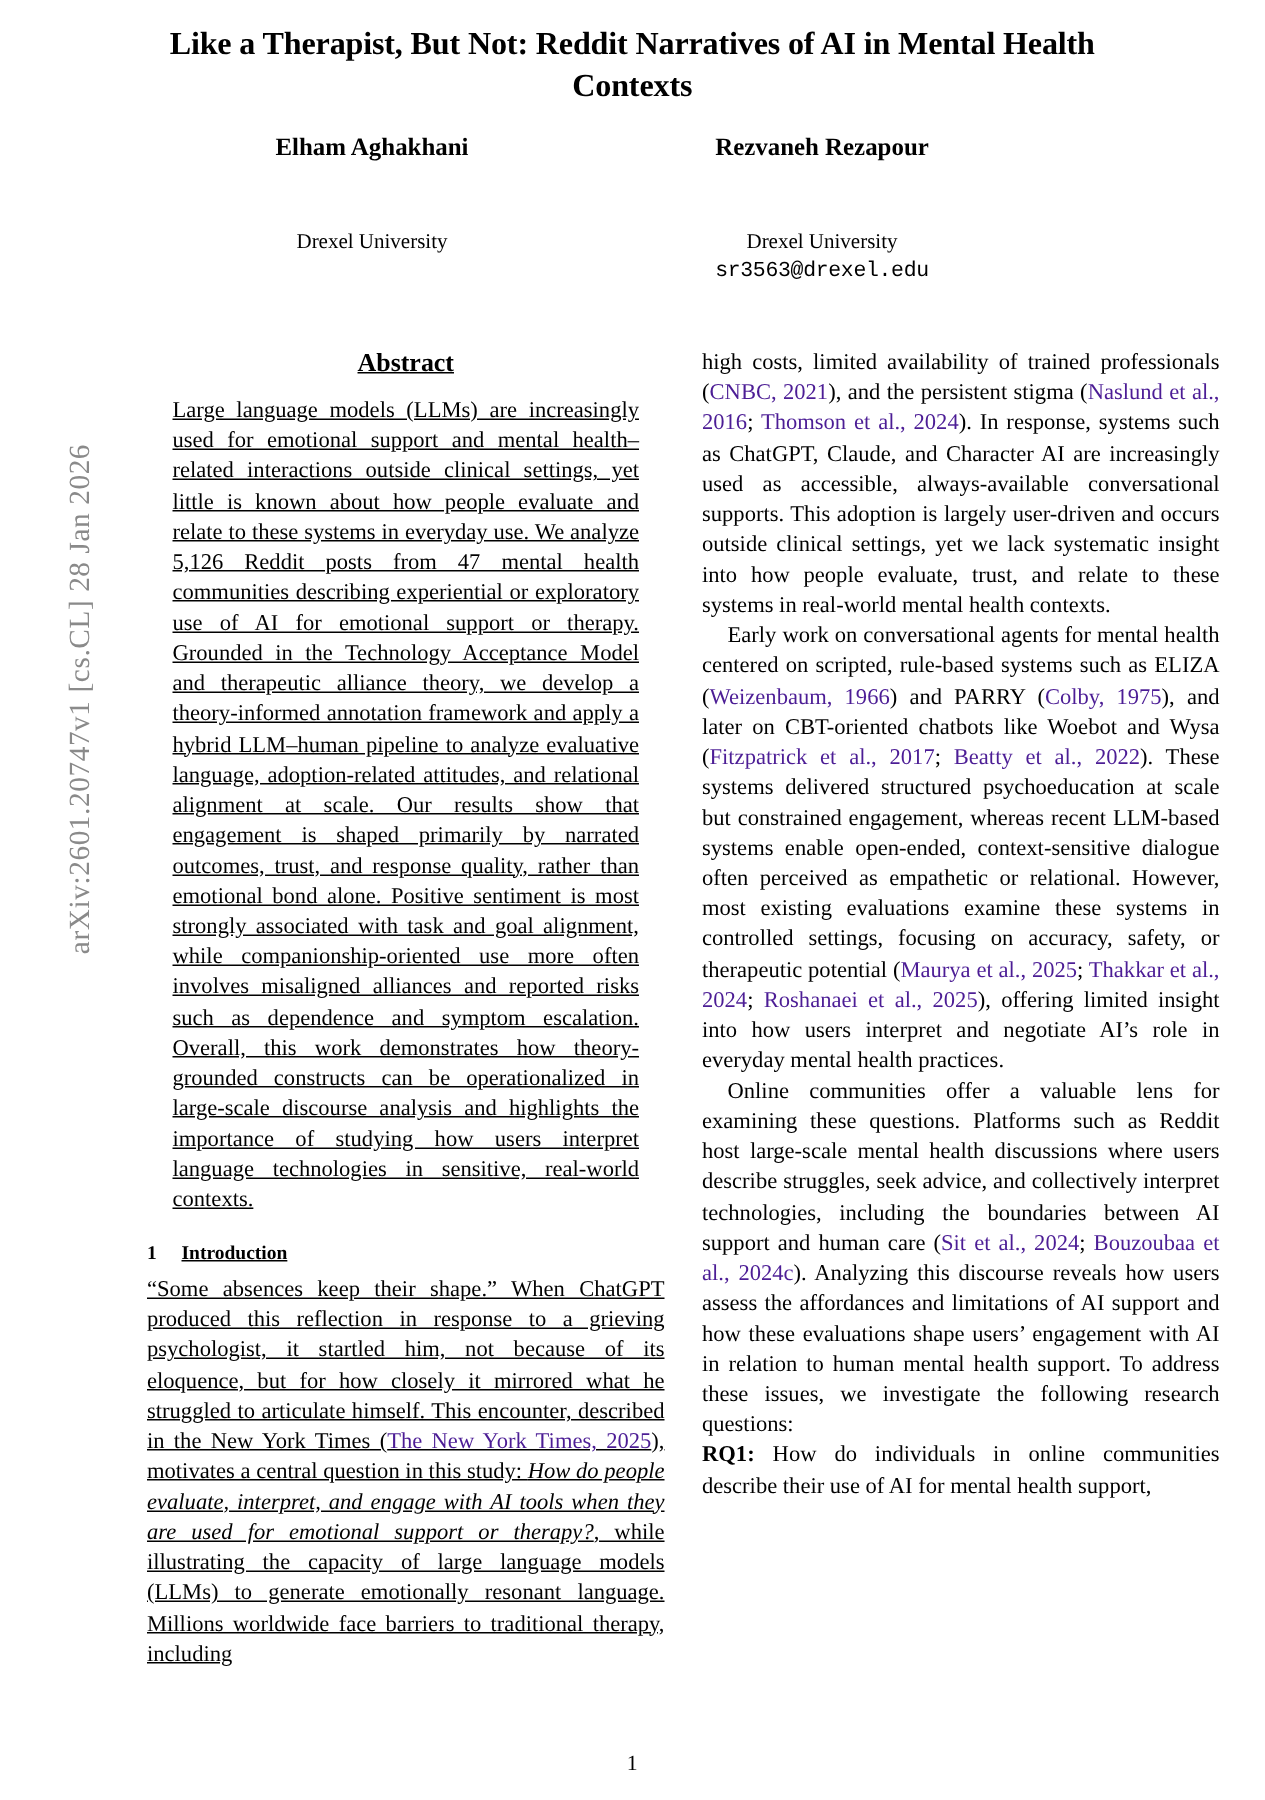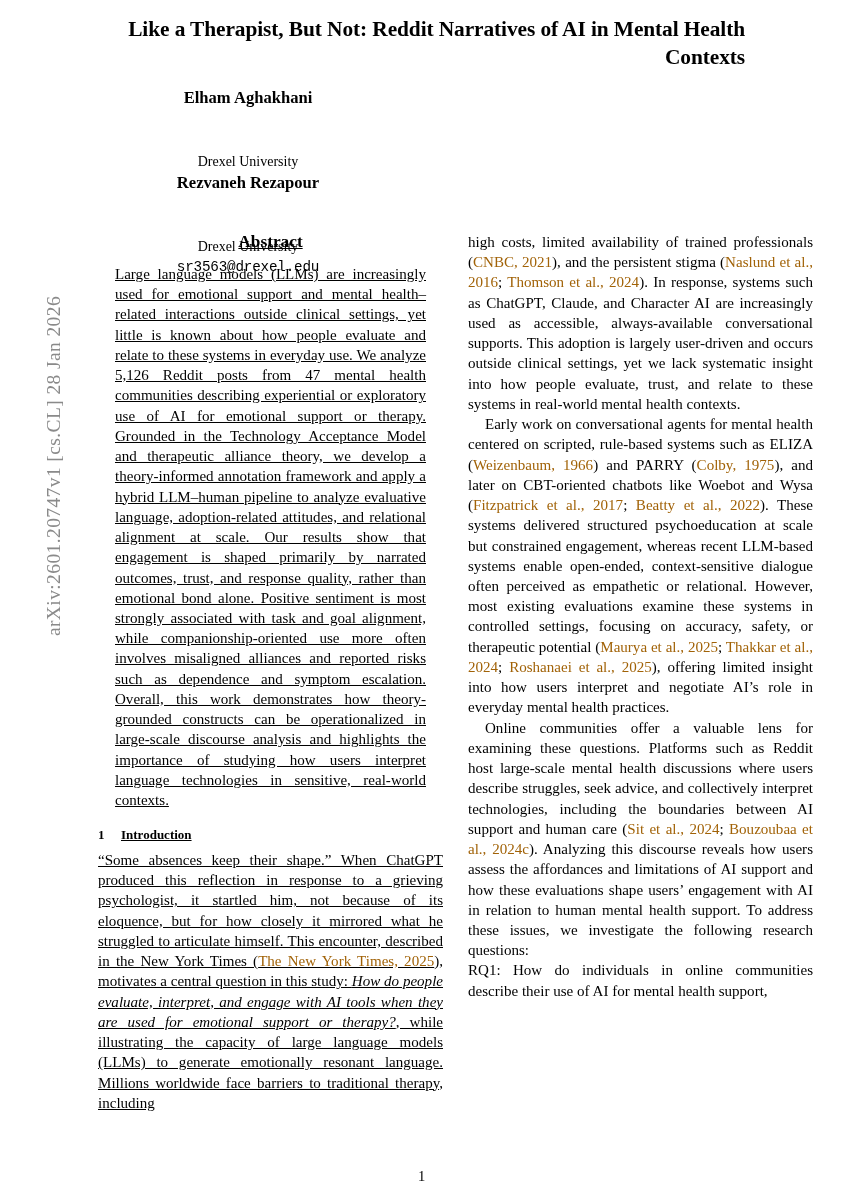--- a/index.html
+++ b/index.html
@@ -39,34 +39,33 @@
     left: 0; top: 0;
     width: 843px;
     height: 1200px;
   }
 
   #title {
     position: absolute;
     left: 98px;
     top: 2px;
     width: 647px;
-    text-align: right;
+    text-align: center;
     font-size: 21.4px;
     font-weight: bold;
     line-height: 1.30;
     letter-spacing: -0.1px;
   }
 
   #authors {
     position: absolute;
     left: 98px;
     top: 86px;
     width: 647px;
     display: flex;
-    flex-direction: column;
   }
   .author-block {
     width: 300px;
     text-align: center;
     line-height: 1.42;
   }
   .author-name {
     font-size: 16.6px;
     font-weight: bold;
   }
@@ -110,23 +109,23 @@
   p.indent { text-indent: 17px; }
 
   h2.section {
     font-size: 13px;
     font-weight: bold;
     margin: 17px 0 7px 0;
     line-height: 1.2;
   }
   h2.section .num { display: inline-block; width: 23px; }
 
-  .cite { color: #a16207; }
+  .cite { color: #4c1d95; }
   .ital { font-style: italic; }
-  .bold { font-weight: normal; }
+  .bold { font-weight: bold; }
 
   #page-number {
     position: absolute;
     left: 0;
     top: 1168px;
     width: 843px;
     text-align: center;
     font-size: 14.5px;
   }
 </style>

